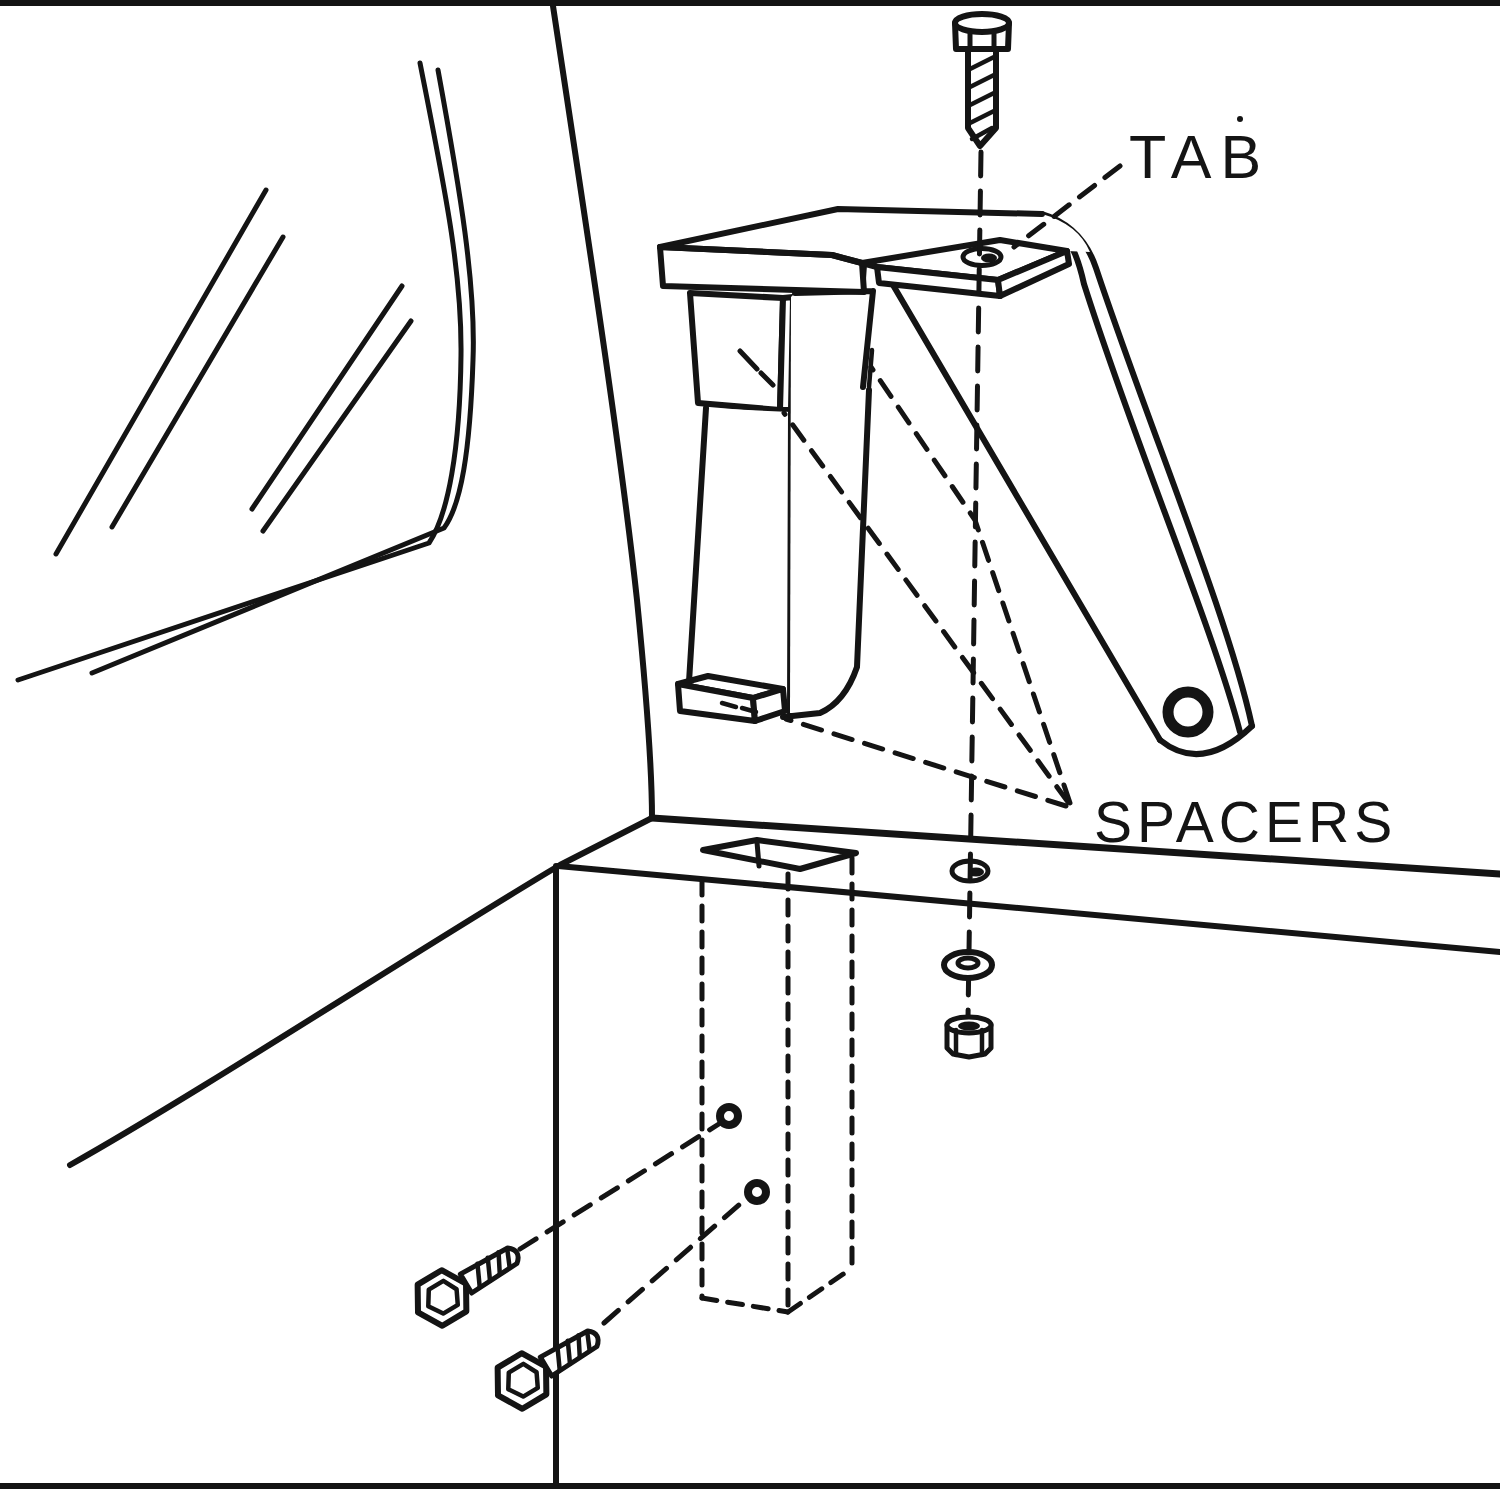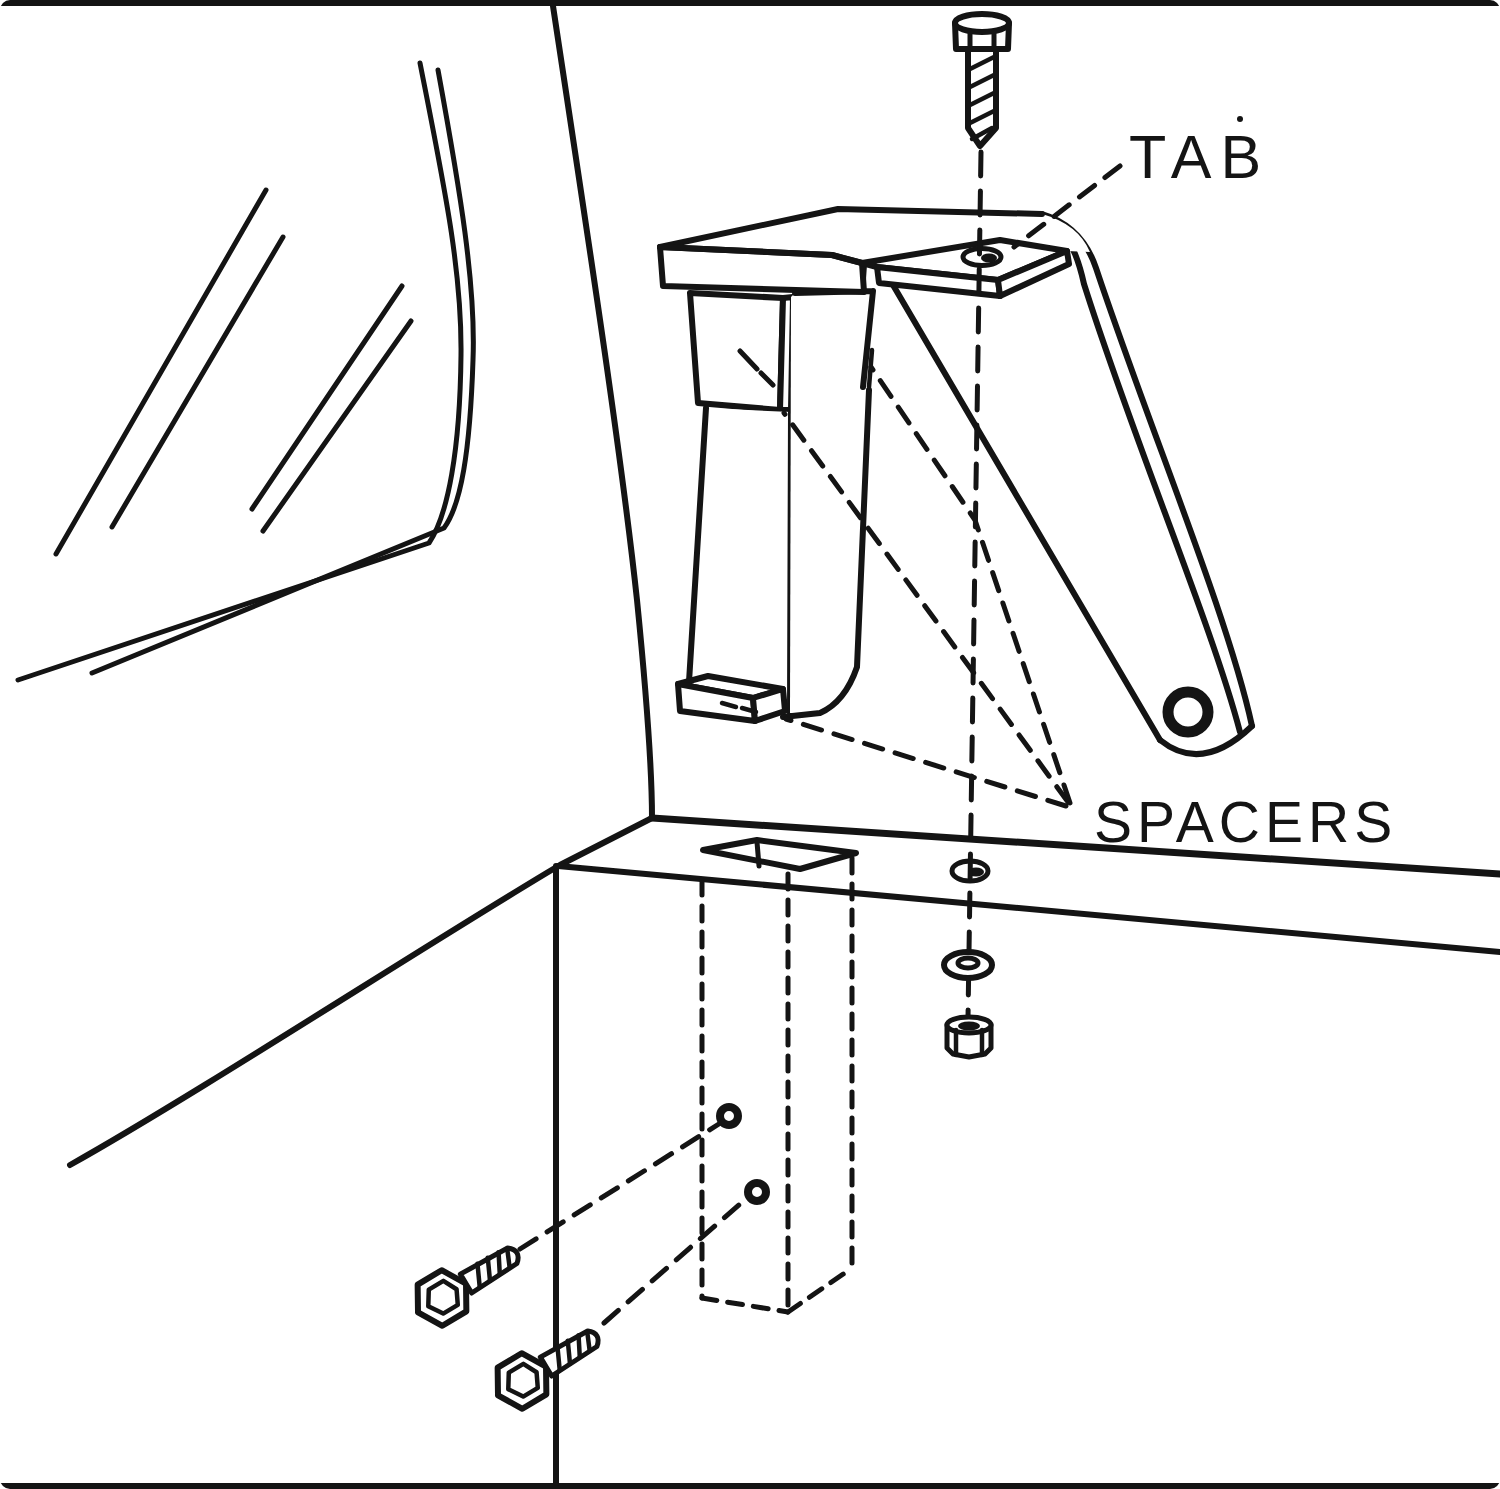--- a/index.html
+++ b/index.html
@@ -1,16 +1,16 @@
 <!DOCTYPE html>
 <html><head>
 <meta charset="utf-8">
 <style>
   html,body{margin:0;padding:0;background:#ffffff;}
-  .stage{position:relative;width:1500px;height:1489px;background:#ffffff;overflow:hidden;border-radius:10px;}
+  .stage{position:relative;width:1500px;height:1489px;background:#ffffff;overflow:hidden;}
   svg{display:block;width:1500px;height:1489px;}
   .s6{fill:none;stroke:#141414;stroke-width:6;stroke-linecap:round;stroke-linejoin:round;}
   .s7{fill:none;stroke:#141414;stroke-width:7;stroke-linecap:round;stroke-linejoin:round;}
   .s5{fill:none;stroke:#141414;stroke-width:5;stroke-linecap:round;stroke-linejoin:round;}
   .s4{fill:none;stroke:#141414;stroke-width:4.5;stroke-linecap:round;stroke-linejoin:round;}
   .fw{fill:#ffffff;}
   .fi{fill:#141414;stroke:none;}
   .dA{stroke-dasharray:24 15;}
   .dB{stroke-dasharray:19 13;}
   .dC{stroke-dasharray:15 11;}

